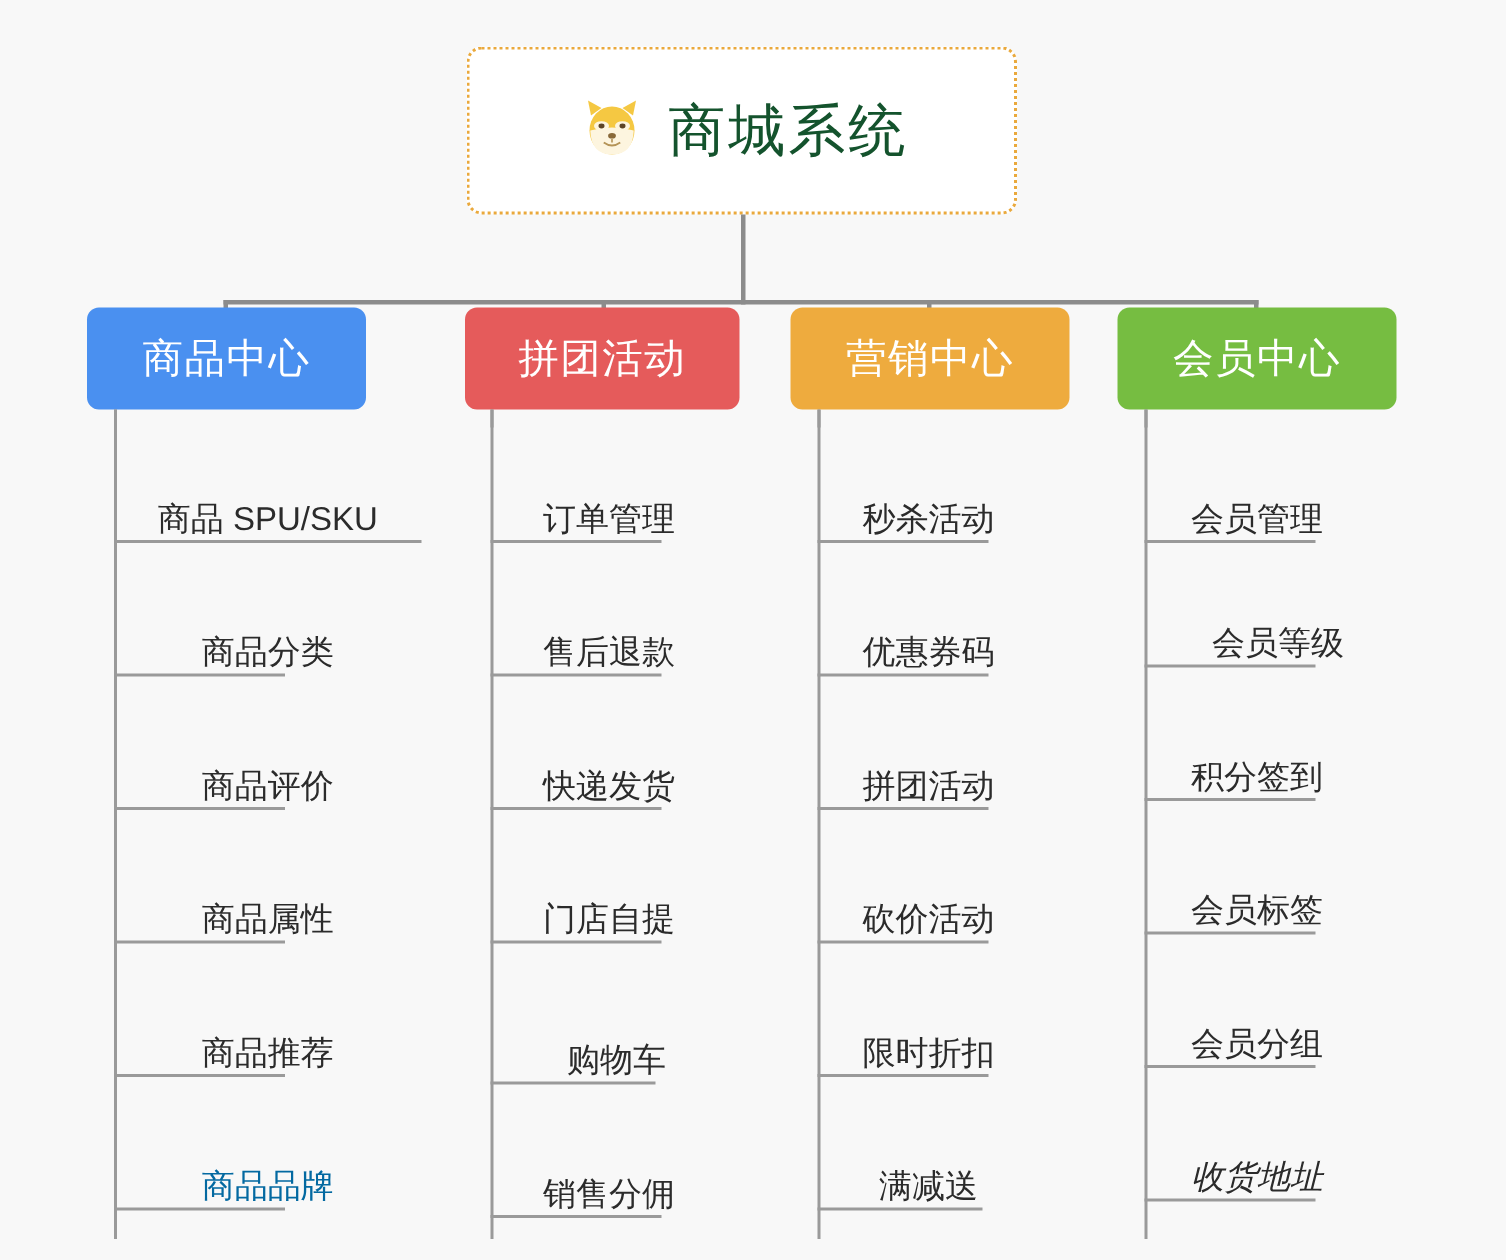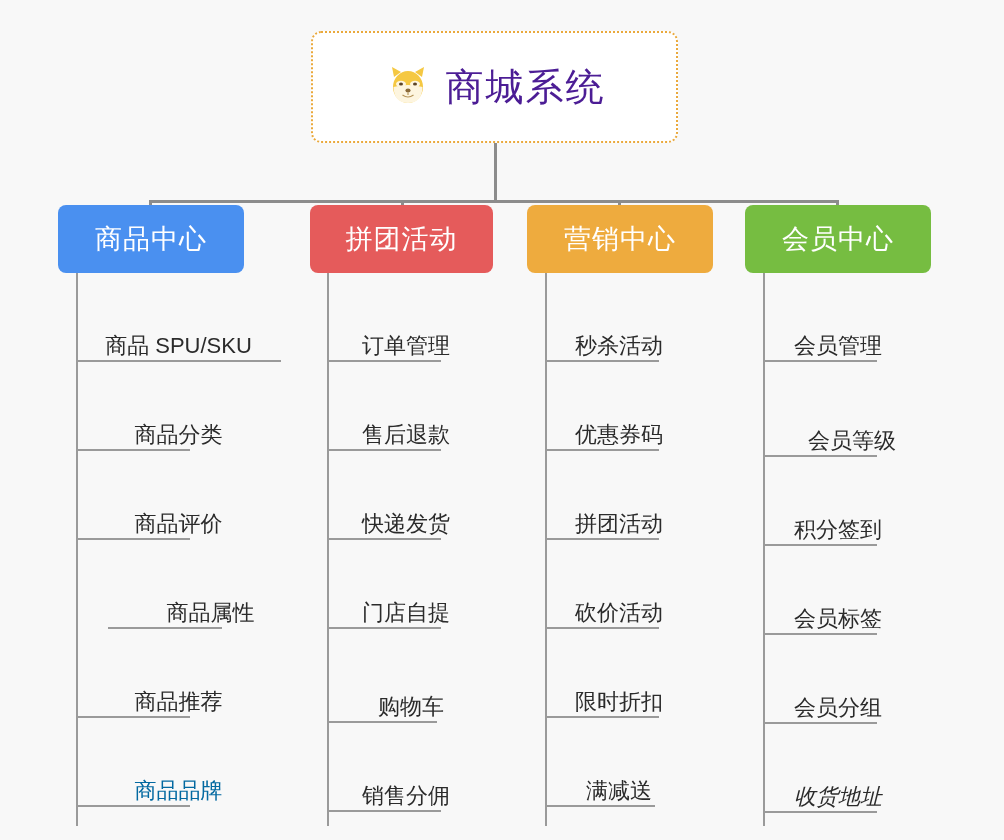--- a/index.html
+++ b/index.html
@@ -127,21 +127,21 @@
         <ellipse cx="31" cy="21" rx="5" ry="3.2" fill="#fdf5df"></ellipse>
         <ellipse cx="17" cy="21" rx="2" ry="1.6" fill="#5c4426"></ellipse>
         <ellipse cx="31" cy="21" rx="2" ry="1.6" fill="#5c4426"></ellipse>
 
         <ellipse cx="24" cy="27.5" rx="2.6" ry="1.9" fill="#8a6a3a"></ellipse>
 
         <path d="M24 29.5 L24 32" stroke="#b59457" stroke-width="1.1" fill="none"></path>
         <path d="M18.5 32 Q24 36 29.5 32" stroke="#b59457" stroke-width="1.2" fill="none"></path>
       </svg>
     </span>
-    <span id="root-title" style="color: #4c1d95;">商城系统</span>
+    <span id="root-title" style="color: #14532d;">商城系统</span>
   </div>
 
   <div class="conn" style="left: 494px; top: 143px; width: 3px; height: 60px; background: rgb(140, 140, 140);"></div>
 
   <div class="conn" style="left: 149px; top: 200px; width: 690px; height: 3px; background: rgb(140, 140, 140);"></div>
 
   <div class="conn" style="left: 149px; top: 200px; width: 3px; height: 45px; background: rgb(140, 140, 140);"></div>
   <div class="conn" style="left: 401px; top: 200px; width: 3px; height: 45px; background: rgb(140, 140, 140);"></div>
   <div class="conn" style="left: 618px; top: 200px; width: 3px; height: 45px; background: rgb(140, 140, 140);"></div>
   <div class="conn" style="left: 836px; top: 200px; width: 3px; height: 45px; background: rgb(140, 140, 140);"></div>
@@ -172,21 +172,21 @@
           <div class="leaf-underline" style="background: rgb(154, 154, 154); width: 205px;"></div>
         </div>
         <div class="leaf-item" style="height: 89px; width: 205px;">
           <span class="leaf-label" style="color: rgb(43, 43, 43);">商品分类</span>
           <div class="leaf-underline" style="background: rgb(154, 154, 154); width: 114px;"></div>
         </div>
         <div class="leaf-item" style="height: 89px; width: 205px;">
           <span class="leaf-label" style="color: rgb(43, 43, 43);">商品评价</span>
           <div class="leaf-underline" style="background: rgb(154, 154, 154); width: 114px;"></div>
         </div>
-        <div class="leaf-item" style="height: 89px; width: 205px; margin-left: 32px;">
+        <div class="leaf-item" style="height: 89px; width: 205px;">
           <span class="leaf-label" style="color: rgb(43, 43, 43);">商品属性</span>
           <div class="leaf-underline" style="background: rgb(154, 154, 154); width: 114px;"></div>
         </div>
         <div class="leaf-item" style="height: 89px; width: 205px;">
           <span class="leaf-label" style="color: rgb(43, 43, 43);">商品推荐</span>
           <div class="leaf-underline" style="background: rgb(154, 154, 154); width: 114px;"></div>
         </div>
         <div class="leaf-item" style="height: 89px; width: 205px;">
           <span class="leaf-label" style="color: #0369a1;">商品品牌</span>
           <div class="leaf-underline" style="background: rgb(154, 154, 154); width: 114px;"></div>
@@ -251,21 +251,21 @@
         </div>
       </div>
   </div>
   <div class="leaf-col" style="left:763px; width:150px;">
     <div class="leaf-spine" style="height: 553px; background: rgb(154, 154, 154);"></div>
     <div class="leaf-items">
         <div class="leaf-item" style="height: 89px; width: 150px;">
           <span class="leaf-label" style="color: rgb(43, 43, 43);">会员管理</span>
           <div class="leaf-underline" style="background: rgb(154, 154, 154); width: 114px;"></div>
         </div>
-        <div class="leaf-item" style="height: 95px; width: 150px; padding-left: 28px;">
+        <div class="leaf-item" style="height: 83px; width: 150px; padding-left: 28px;">
           <span class="leaf-label" style="color: rgb(43, 43, 43);">会员等级</span>
           <div class="leaf-underline" style="background: rgb(154, 154, 154); width: 114px;"></div>
         </div>
         <div class="leaf-item" style="height: 89px; width: 150px;">
           <span class="leaf-label" style="color: rgb(43, 43, 43);">积分签到</span>
           <div class="leaf-underline" style="background: rgb(154, 154, 154); width: 114px;"></div>
         </div>
         <div class="leaf-item" style="height: 89px; width: 150px;">
           <span class="leaf-label" style="color: rgb(43, 43, 43);">会员标签</span>
           <div class="leaf-underline" style="background: rgb(154, 154, 154); width: 114px;"></div>

